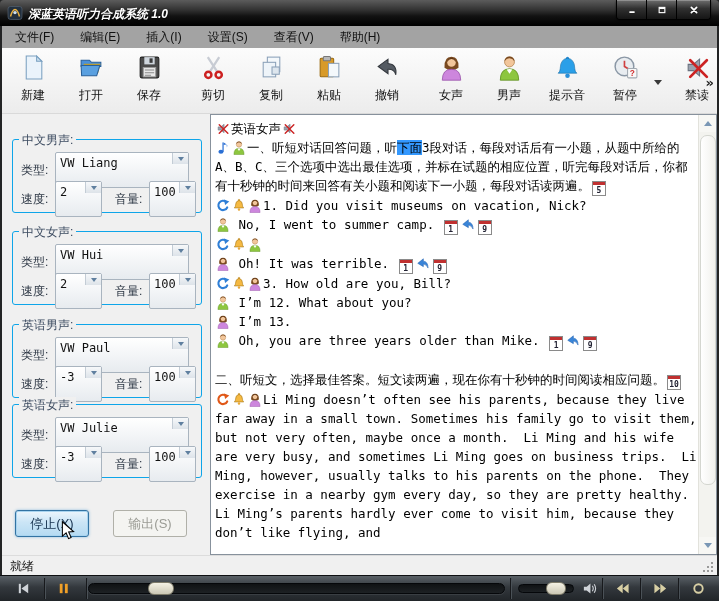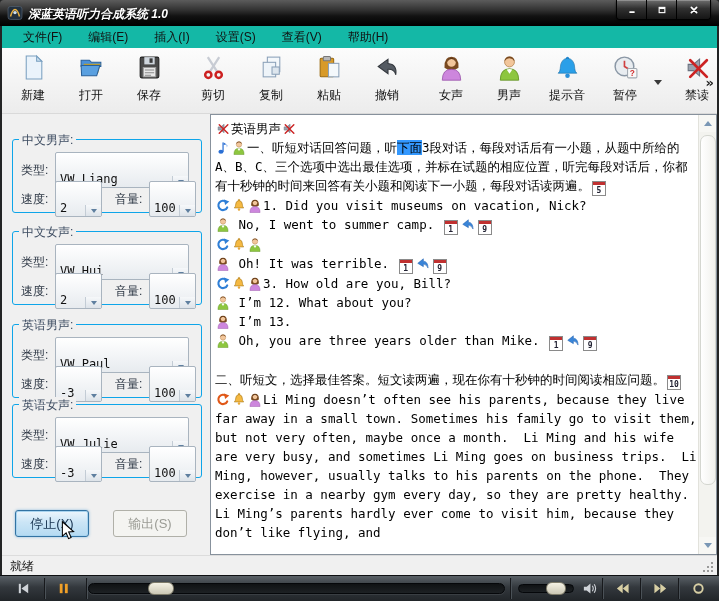--- a/index.html
+++ b/index.html
@@ -11,21 +11,21 @@
   .title-text{position:absolute;left:28px;top:6px;font-weight:bold;font-size:12px;color:#fff;text-shadow:0 1px 3px #000;font-style:italic;}
   .wc-group{position:absolute;right:8px;top:0;display:flex;height:19px;border:1px solid #000;border-top:none;
     border-radius:0 0 4px 4px;overflow:hidden;box-shadow:0 1px 2px rgba(0,0,0,.6);}
   .wc-btn{width:29px;height:100%;display:flex;align-items:center;justify-content:center;
     background:linear-gradient(#6e6e6e,#303030 45%,#151515);border-left:1px solid #000;box-shadow:inset 0 1px 0 rgba(255,255,255,.25);}
   .wc-btn:first-child{border-left:none;}
   .wc-btn.wc-close{width:33px;}
   .wc-btn svg{width:12px;height:12px;}
   
   .client{position:absolute;top:26px;left:2px;right:2px;bottom:25px;background:#f0f0f0;display:flex;flex-direction:column;}
-  .menubar{height:22px;display:flex;align-items:center;background:#14b8a6;padding-left:8px;}
+  .menubar{height:22px;display:flex;align-items:center;background:#a3a3a3;padding-left:0;}
   .menu-item{padding:0 13px;font-size:12px;line-height:22px;color:#111;cursor:default;}
   .toolbar{height:62px;display:flex;align-items:flex-start;background:linear-gradient(#fcfcfc,#ececec);
     border-bottom:1px solid #d9d9d9;padding:3px 2px 0;position:relative;overflow:hidden;}
   .tb-btn{min-width:50px;padding:2px 4px 0;text-align:center;}
   .tb-icon{display:block;width:27px;height:27px;margin:1px auto 0;}
   .tb-icon svg{width:27px;height:27px;}
   .tb-label{font-size:12px;color:#111;margin-top:6px;white-space:nowrap;}
   .tb-sep{width:1px;background:#d5d5d5;box-shadow:1px 0 0 #fff;height:52px;margin:1px 3px 0;}
   .tb-drop{width:14px;padding-top:24px;text-align:center;}
   .tb-drop .caret{display:inline-block;width:0;height:0;border:4px solid transparent;border-top:5px solid #3a3a3a;}
@@ -33,21 +33,21 @@
   
   .main{flex:1;position:relative;background:#f0f0f0;}
   .sidepanel{position:absolute;left:0;top:0;width:208px;bottom:0;}
   .group{position:absolute;left:10px;width:188px;height:72px;border:1px solid #0ea5e9;border-radius:3px;}
   .group-title{position:absolute;top:-8px;left:6px;background:#f0f0f0;padding:0 3px;font-size:12px;color:#3c4b60;}
   .prow{position:absolute;left:8px;right:5px;display:flex;align-items:center;}
   .prow.r1{top:12px;} .prow.r2{top:41px;}
   .plabel{font-size:12px;color:#2a3442;display:inline-block;width:34px;flex:none;}
   .plabel.vol{margin-left:13px;width:34px;}
   .combo{display:inline-flex;height:36px;border:1px solid #a9b4bf;border-radius:2px;background:linear-gradient(#fff,#e7ebef);
-    align-items:flex-end;box-sizing:border-box;}
+    align-items:flex-start;box-sizing:border-box;}
   .combo.wide{width:134px;} .combo.small{width:47px;}
   .combo-val{flex:1;font:12px/16px "DejaVu Sans Mono",monospace;padding:2px 0 0 4px;color:#111;white-space:nowrap;overflow:hidden;}
   .combo-arrow{width:15px;flex:none;border-left:1px solid #c3ccd5;background:linear-gradient(#f6f8fa,#dde3e9);
     display:flex;align-items:center;justify-content:center;}
   .combo-arrow::after{content:"";width:0;height:0;border:3.5px solid transparent;border-top:4.5px solid #5f7f9f;margin-top:4px;}
   .btn{position:absolute;width:74px;height:27px;border-radius:3px;font-size:13px;text-align:center;line-height:25px;box-sizing:border-box;}
   .btn-stop{left:13px;top:396px;border:1px solid #3273a3;color:#15314e;
     background:linear-gradient(#ecf6fd,#cbe5f6 45%,#b4daf2);box-shadow:inset 0 0 0 1px #a9d4ef,0 0 3px #8ebcdd;}
   .btn-output{left:111px;top:396px;border:1px solid #b0b0a8;background:#f4f4f1;color:#9a9b94;}
   
@@ -330,21 +330,21 @@
               </div>
             </div>
           </div>
         </div>
 
       <div class="editor">
         <div class="editor-content">
             <div class="para"><span class="inline-icon"><svg viewBox="0 0 26 26">
                   <path d="M4 10 h5 l6-5 v16 l-6-5 H4 z" fill="#9aa2ae" stroke="#6a7280"></path>
                   <path d="M6 6 L22 22 M22 6 L6 22" stroke="#cc2222" stroke-width="2.6" stroke-linecap="round"></path>
-                </svg></span><span class="txt">英语男声</span><span class="inline-icon"><svg viewBox="0 0 26 26">
+                </svg></span><span class="txt">英语女声</span><span class="inline-icon"><svg viewBox="0 0 26 26">
                   <path d="M4 10 h5 l6-5 v16 l-6-5 H4 z" fill="#9aa2ae" stroke="#6a7280"></path>
                   <path d="M6 6 L22 22 M22 6 L6 22" stroke="#cc2222" stroke-width="2.6" stroke-linecap="round"></path>
                 </svg></span></div>
             <div class="para"><span class="inline-icon"><svg viewBox="0 0 14 16">
                   <ellipse cx="4.8" cy="12.6" rx="2.7" ry="2.1" fill="#2a6fd4"></ellipse>
                   <rect x="6.4" y="2.6" width="1.3" height="10" fill="#2a6fd4"></rect>
                   <path d="M7.7 2.6 q4.2 1.6 3.3 5.4 q2.2-4.2-3.3-2.8 z" fill="#2a6fd4"></path>
                 </svg></span><span class="inline-icon"><svg viewBox="0 0 16 17">
                   <circle cx="8" cy="5" r="3.1" fill="#f2c69b" stroke="#b5854f" stroke-width="0.5"></circle>
                   <path d="M4.9 4.6 A3.1 3.1 0 0 1 11.1 4.6 Q9.9 2.6 8 2.6 T4.9 4.6 Z" fill="#7a4a20"></path>

